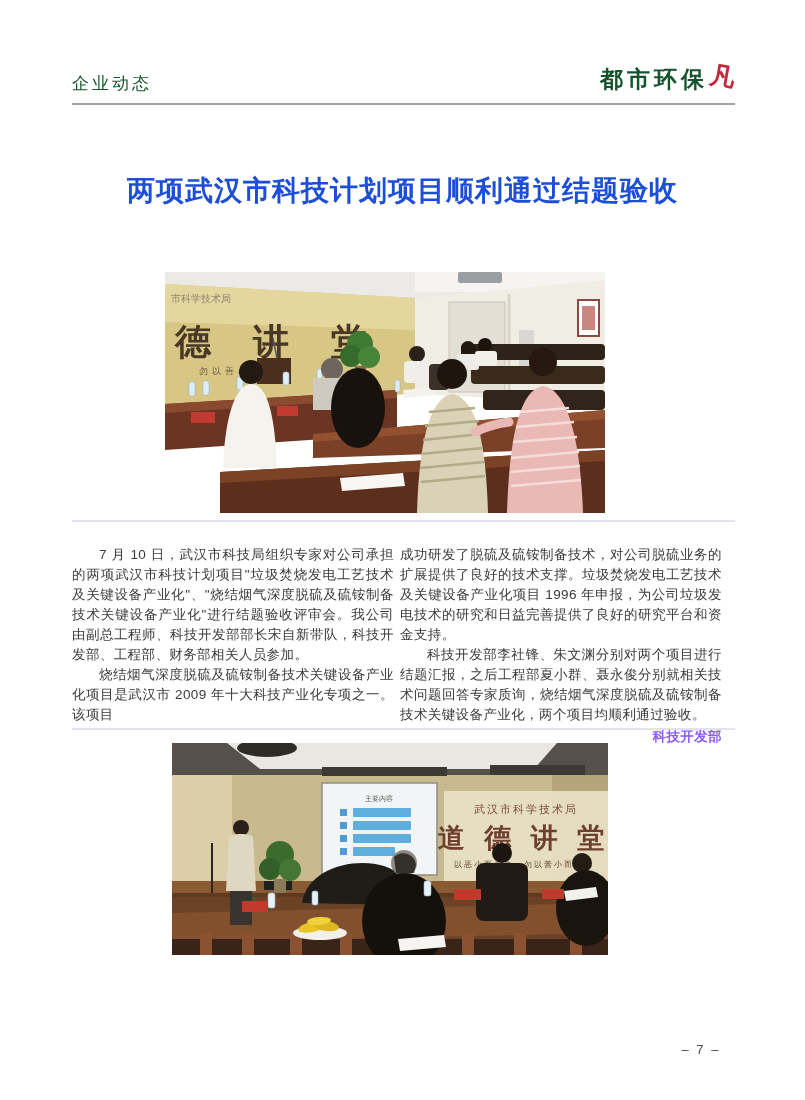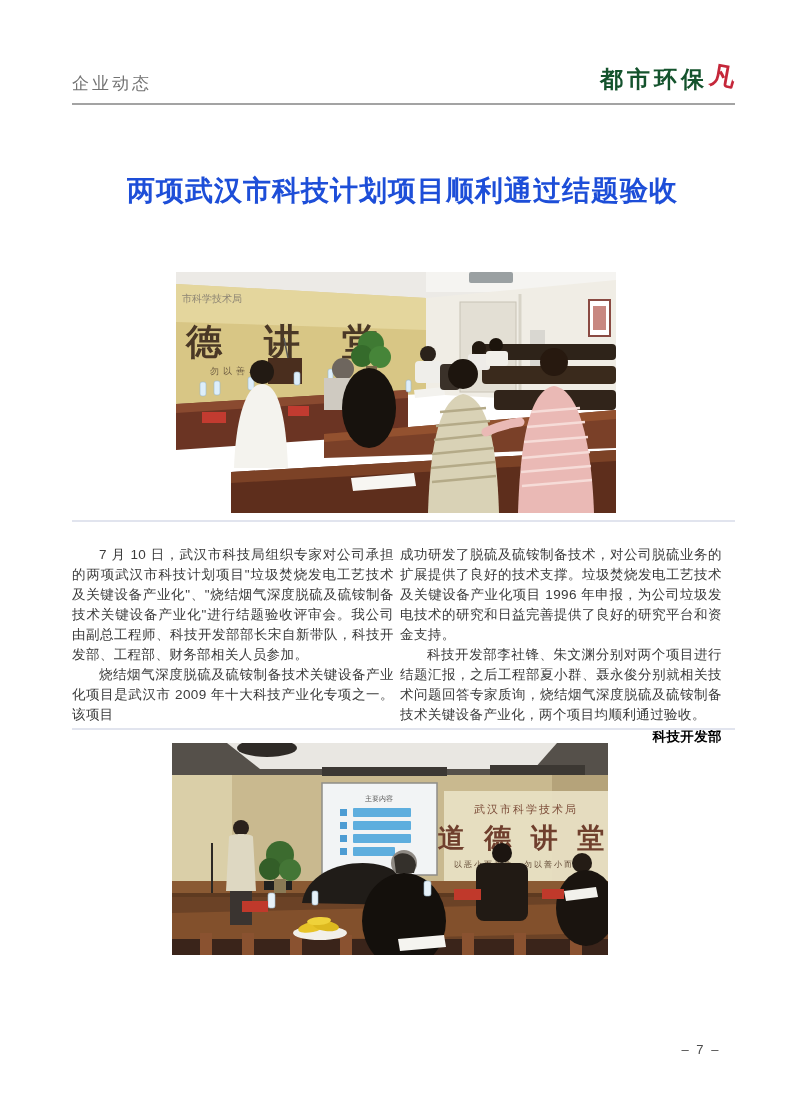--- a/index.html
+++ b/index.html
@@ -5,21 +5,21 @@
   * { margin:0; padding:0; box-sizing:border-box; }
   html,body { background:#ffffff; }
   .page {
     position:relative; width:805px; height:1100px; margin:0 auto;
     background:#ffffff; overflow:hidden;
     font-family:"Liberation Sans", sans-serif;
   }
   
   .section-label {
     position:absolute; left:72px; top:72px;
-    font-size:17px; color:#737373; letter-spacing:3px;
+    font-size:17px; color:#14532d; letter-spacing:3px;
   }
   .brand {
     position:absolute; right:70px; top:64px;
     display:flex; align-items:flex-start;
   }
   .brand-name {
     font-size:23px; font-weight:bold; color:#14532d; letter-spacing:4px;
     font-family:"Liberation Sans", sans-serif;
   }
   .brand-mark {
@@ -31,36 +31,36 @@
     position:absolute; left:72px; width:663px; top:103px; height:2px;
     background:#a3a3a3;
   }
   
   .article-title {
     position:absolute; left:0; top:172px; width:100%;
     text-align:center; font-size:28px; font-weight:bold; color:#1d4ed8;
     font-family:"Liberation Serif", serif; letter-spacing:1px;
   }
   
-  .photo1 { position:absolute; left:176px; top:272px; width:440px; height:241px; }
+  .photo1 { position:absolute; left:165px; top:272px; width:440px; height:241px; }
   .photo2 { position:absolute; left:172px; top:743px; width:436px; height:212px; }
   .photo1 svg, .photo2 svg { display:block; width:100%; height:100%; }
   
   .divider { position:absolute; left:72px; width:663px; height:2px; background:#e1e4ee; }
   .divider-top { top:520px; }
   .divider-bottom { top:728px; }
   
   .columns {
     position:absolute; left:72px; top:545px; width:663px;
     display:flex; gap:6px;
   }
   .col { width:322px; font-size:13.5px; line-height:20px; color:#3a3a3a;
          text-align:justify; letter-spacing:0.4px; }
   .col p.indent { text-indent:2em; }
-  .byline { text-align:right; font-weight:bold; color:#000000; margin-top:2px; }
+  .byline { text-align:right; font-weight:bold; color:#8b5cf6; margin-top:2px; }
   
   .page-number {
     position:absolute; top:1042px; left:655px; width:92px; text-align:center;
     font-size:13px; color:#4c4c4c; letter-spacing:2px;
   }
 </style>
 </head>
 <body>
 
 <div class="page">

